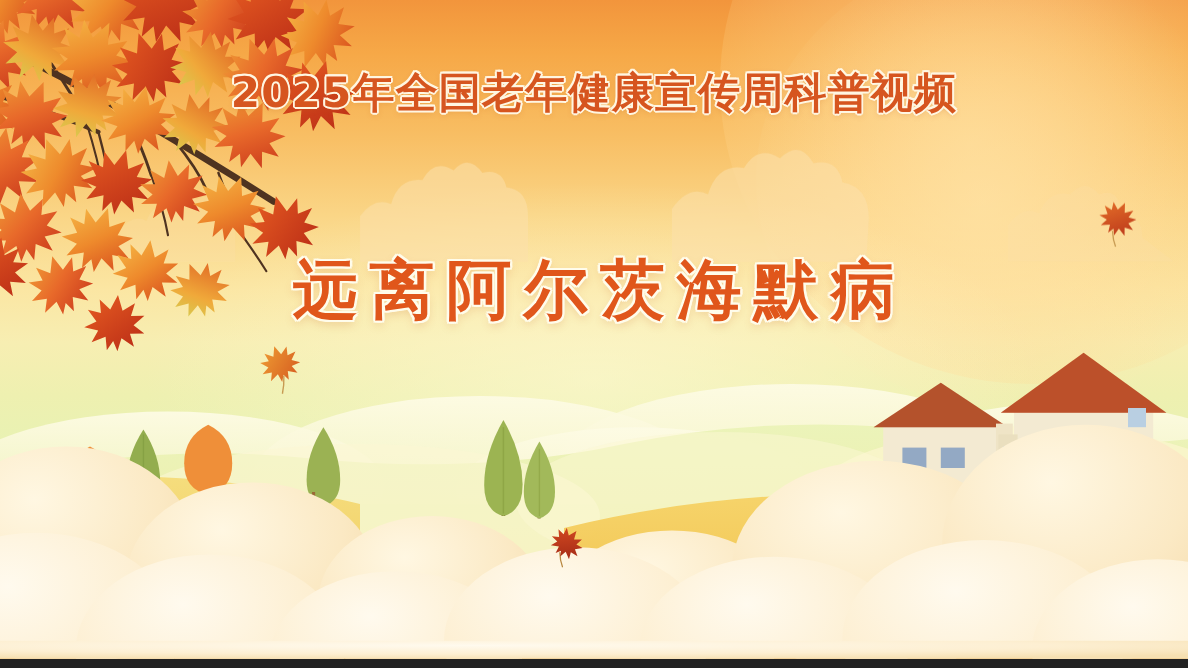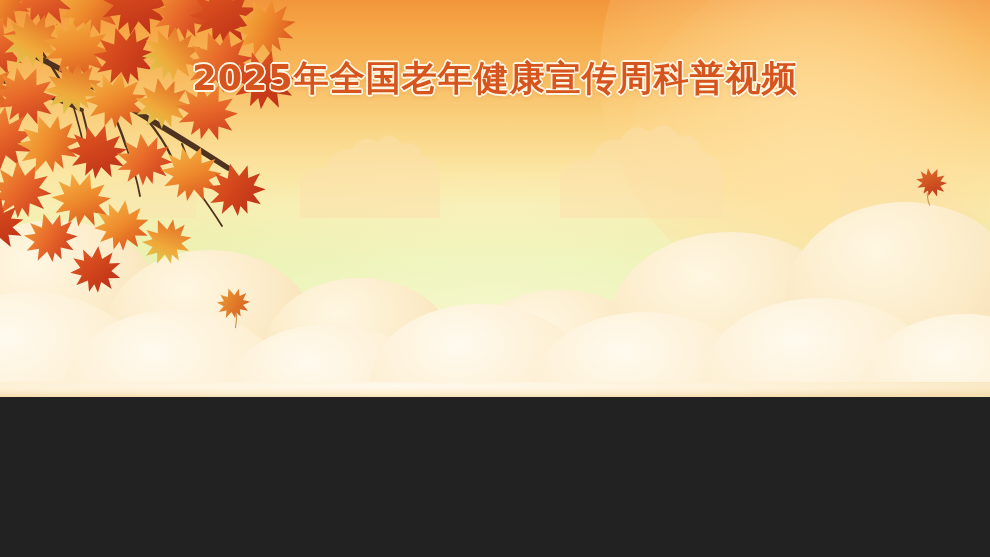--- a/index.html
+++ b/index.html
@@ -1,21 +1,21 @@
 <!DOCTYPE html>
 <html lang="zh"><head>
 <meta charset="utf-8">
 <title>2025年全国老年健康宣传周科普视频</title>
 <style>
   html,body{margin:0;padding:0;background:#222;}
   *{box-sizing:border-box;}
 
   #stage{
     position:relative;
-    width:990px;height:397px;
+    width:990px;height:549px;
     overflow:hidden;
     font-family:"DejaVu Sans","Liberation Sans",sans-serif;
     background:linear-gradient(180deg,
       #f2953c 0%,
       #f6a847 8%,
       #f8bd62 20%,
       #fad687 33%,
       #fbe6a3 44%,
       #f7eeb2 52%,
       #eef0b0 60%,
@@ -478,15 +478,16 @@
     </defs>
     <g transform="rotate(38)">
       <path d="M0 20 Q 8 30 18 36" stroke="#b8873f" stroke-width="2" fill="none"></path>
       <path d="M0,-30 L7,-13 L20,-23 L17,-8 L32,-10 L21,2 L34,10 L18,12 L24,26 L9,18 L6,33
                L0,22 L-6,33 L-9,18 L-24,26 L-18,12 L-34,10 L-21,2 L-32,-10 L-17,-8 L-20,-23 L-7,-13 Z" fill="url(#flF)" transform="scale(0.76)"></path>
     </g>
   </svg>
 
   <div id="kicker">2025年全国老年健康宣传周科普视频</div>
 
+  <div id="headline">远离阿尔茨海默病</div>
 
 
 </div>
 
 </body></html>

